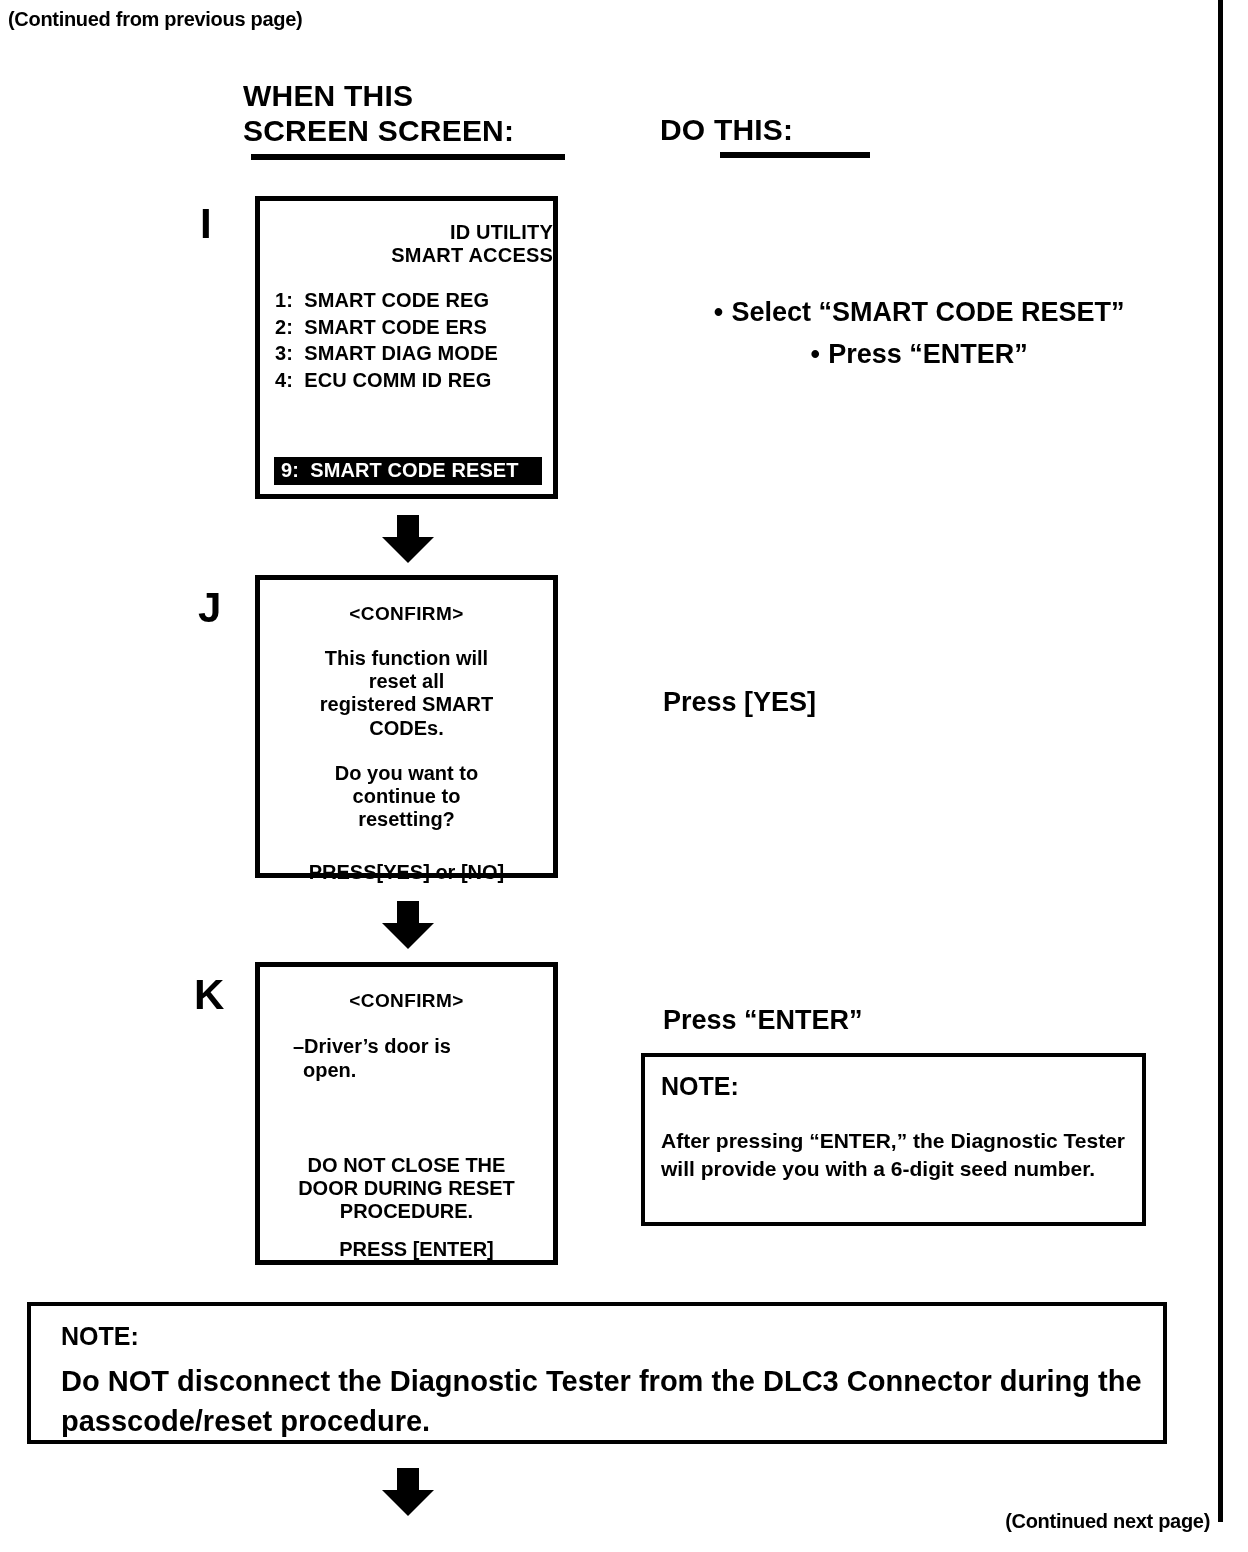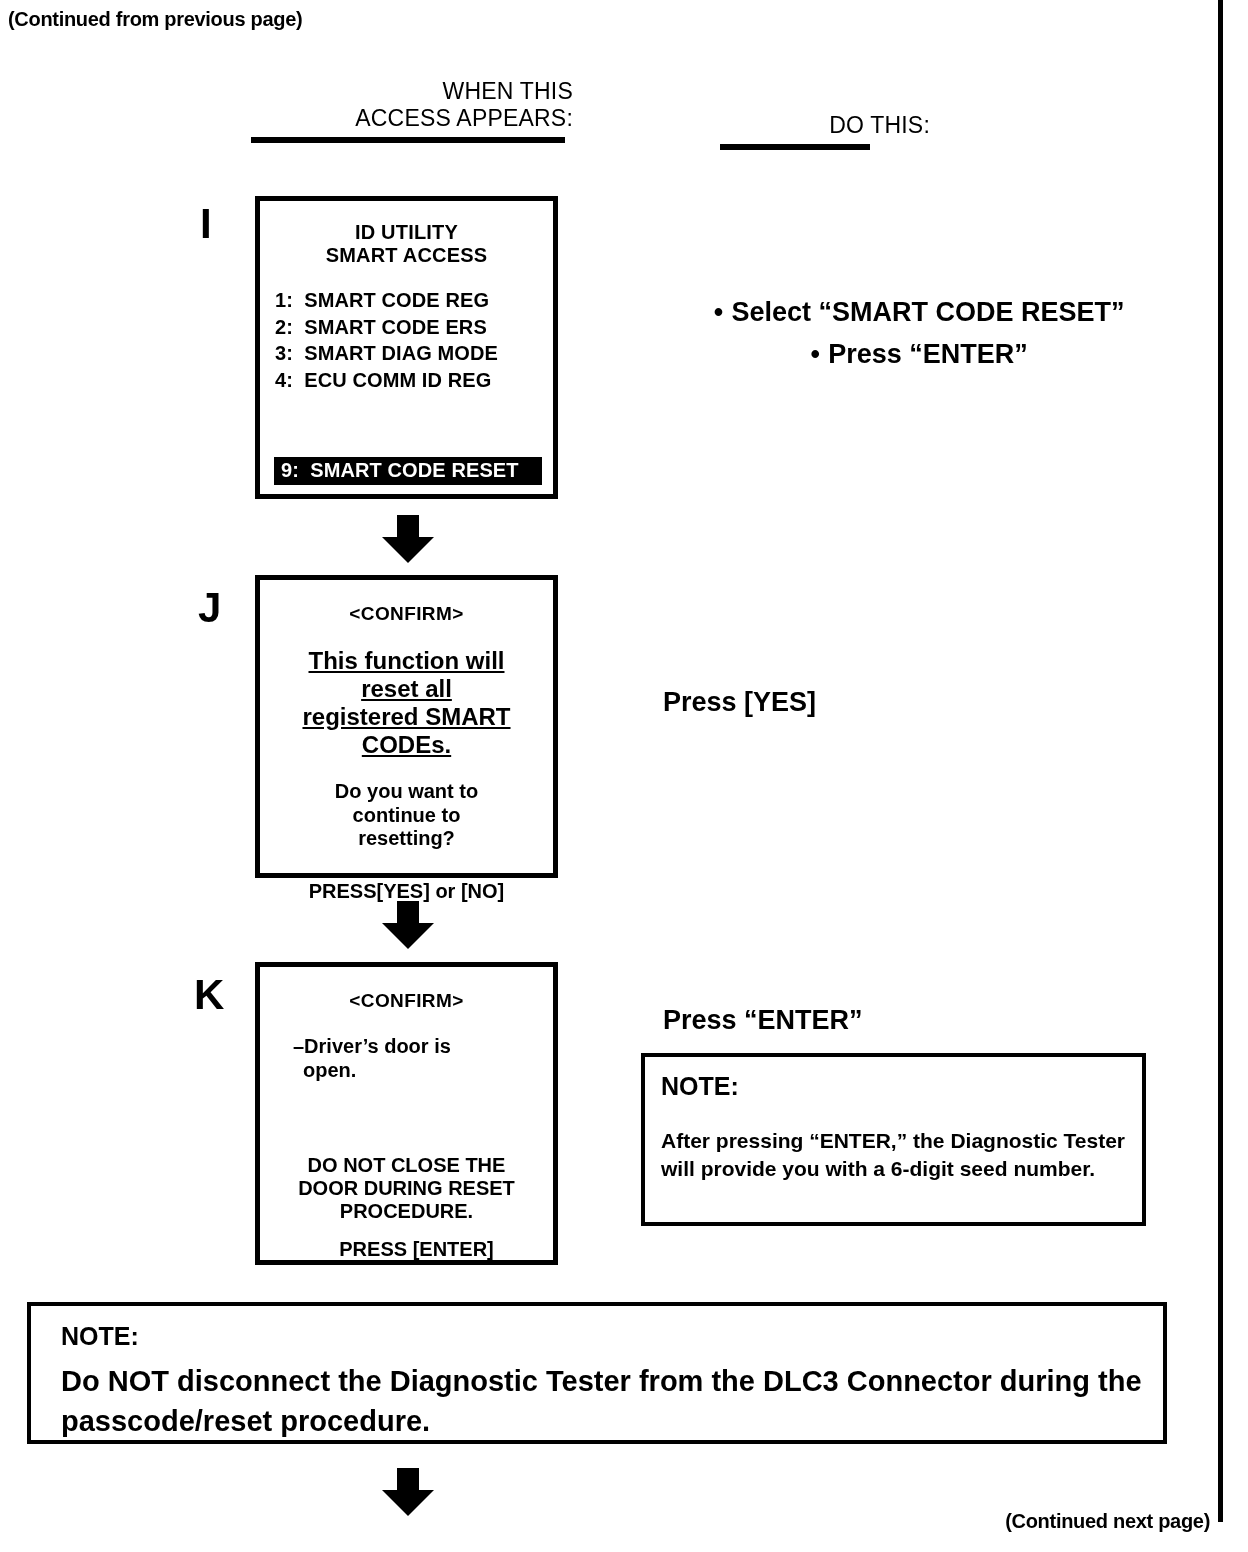--- a/index.html
+++ b/index.html
@@ -39,23 +39,23 @@
     top: 8px;
     font-size: 20px;
     font-weight: bold;
     letter-spacing: -0.3px;
     white-space: nowrap;
   }
 
   
   .col-head {
     position: absolute;
-    font-size: 23px;
-    font-weight: normal;
-    text-align: right;
+    font-size: 30px;
+    font-weight: bold;
+    text-align: left;
     line-height: 1.18;
     letter-spacing: 0.2px;
   }
   .col-head .ul {
     display: block;
     height: 6px;
     background: #000;
     margin: 5px auto 0 auto;
   }
   #head-screen {
@@ -96,20 +96,21 @@
     font-weight: bold;
     line-height: 1.16;
   }
 
   
   #box-i { left: 255px; top: 196px; width: 303px; height: 303px; }
   #box-i .title {
     font-size: 20px;
     letter-spacing: 0.2px;
     margin-top: 20px;
+    text-align: right;
   }
   #box-i .menu {
     margin-top: 20px;
     padding-left: 15px;
     font-size: 20px;
     font-weight: bold;
     line-height: 1.32;
     letter-spacing: 0.1px;
   }
   #box-i .menu-row { white-space: pre; }
@@ -129,23 +130,22 @@
   }
 
   
   #box-j { left: 255px; top: 575px; width: 303px; height: 303px; }
   #box-j .cfm {
     font-size: 19px;
     margin-top: 23px;
     letter-spacing: 0.4px;
   }
   #box-j .para1 {
-    font-size: 24px;
+    font-size: 20px;
     margin-top: 22px;
-    text-decoration: underline;
   }
   #box-j .para2 {
     font-size: 20px;
     margin-top: 22px;
   }
   #box-j .prompt {
     font-size: 20px;
     margin-top: 30px;
   }
 
@@ -287,21 +287,21 @@
 <body>
 
 <div class="page">
 
   <div class="edge-rule"></div>
 
   <div class="continued-from">(Continued from previous page)</div>
 
   <div class="col-head" id="head-screen">
     <span>WHEN THIS</span><br>
-    <span>ACCESS APPEARS:</span>
+    <span>SCREEN SCREEN:</span>
     <span class="ul"></span>
   </div>
 
   <div class="col-head" id="head-do">
     <span>DO THIS:</span>
     <span class="ul"></span>
   </div>
 
   <div class="step-letter" style="left:200px; top:203px;">I</div>
 

